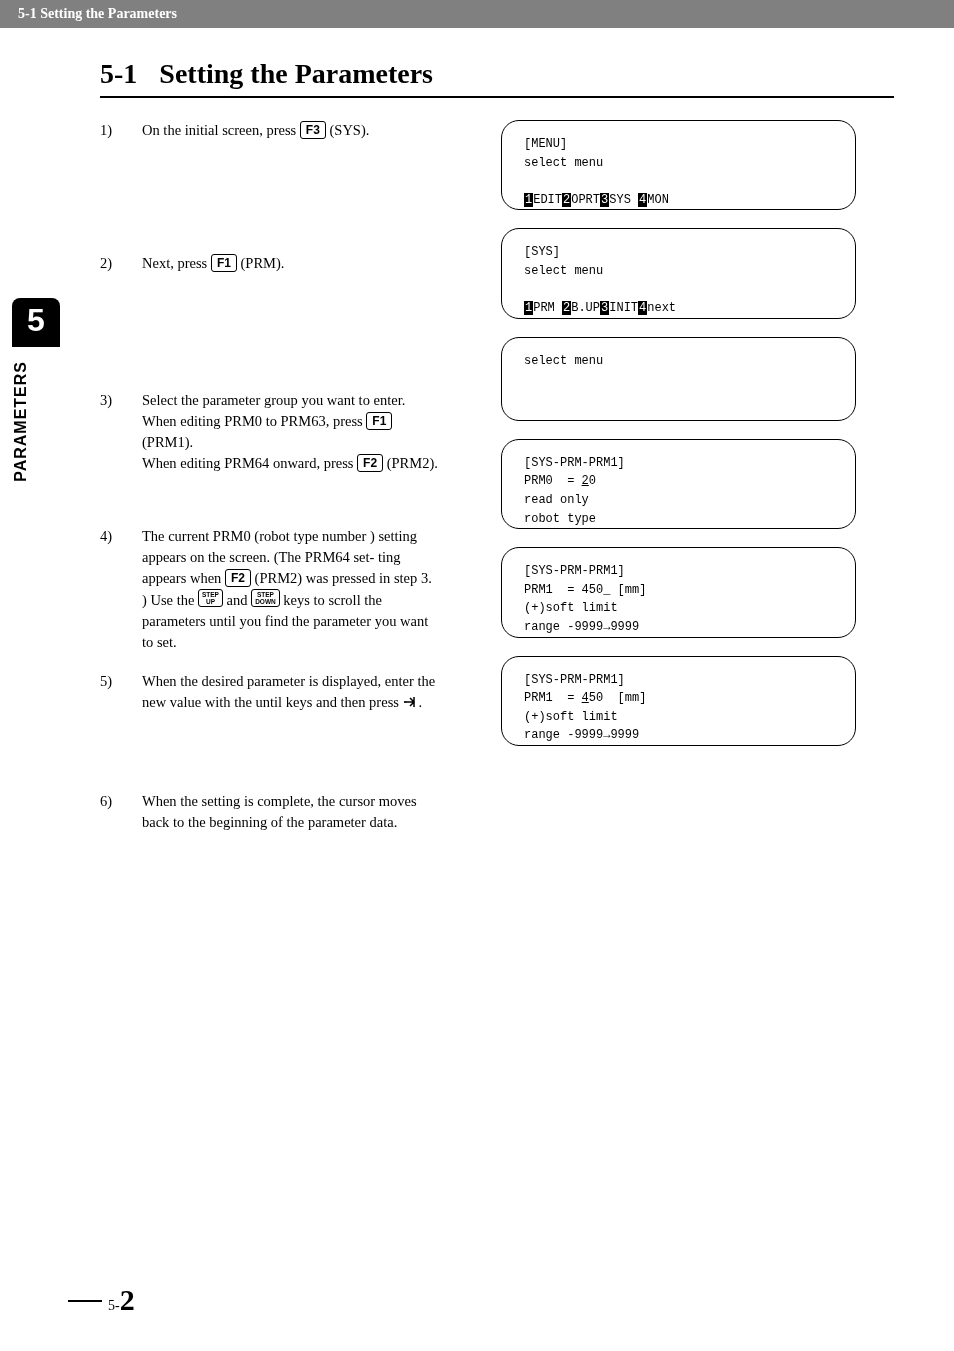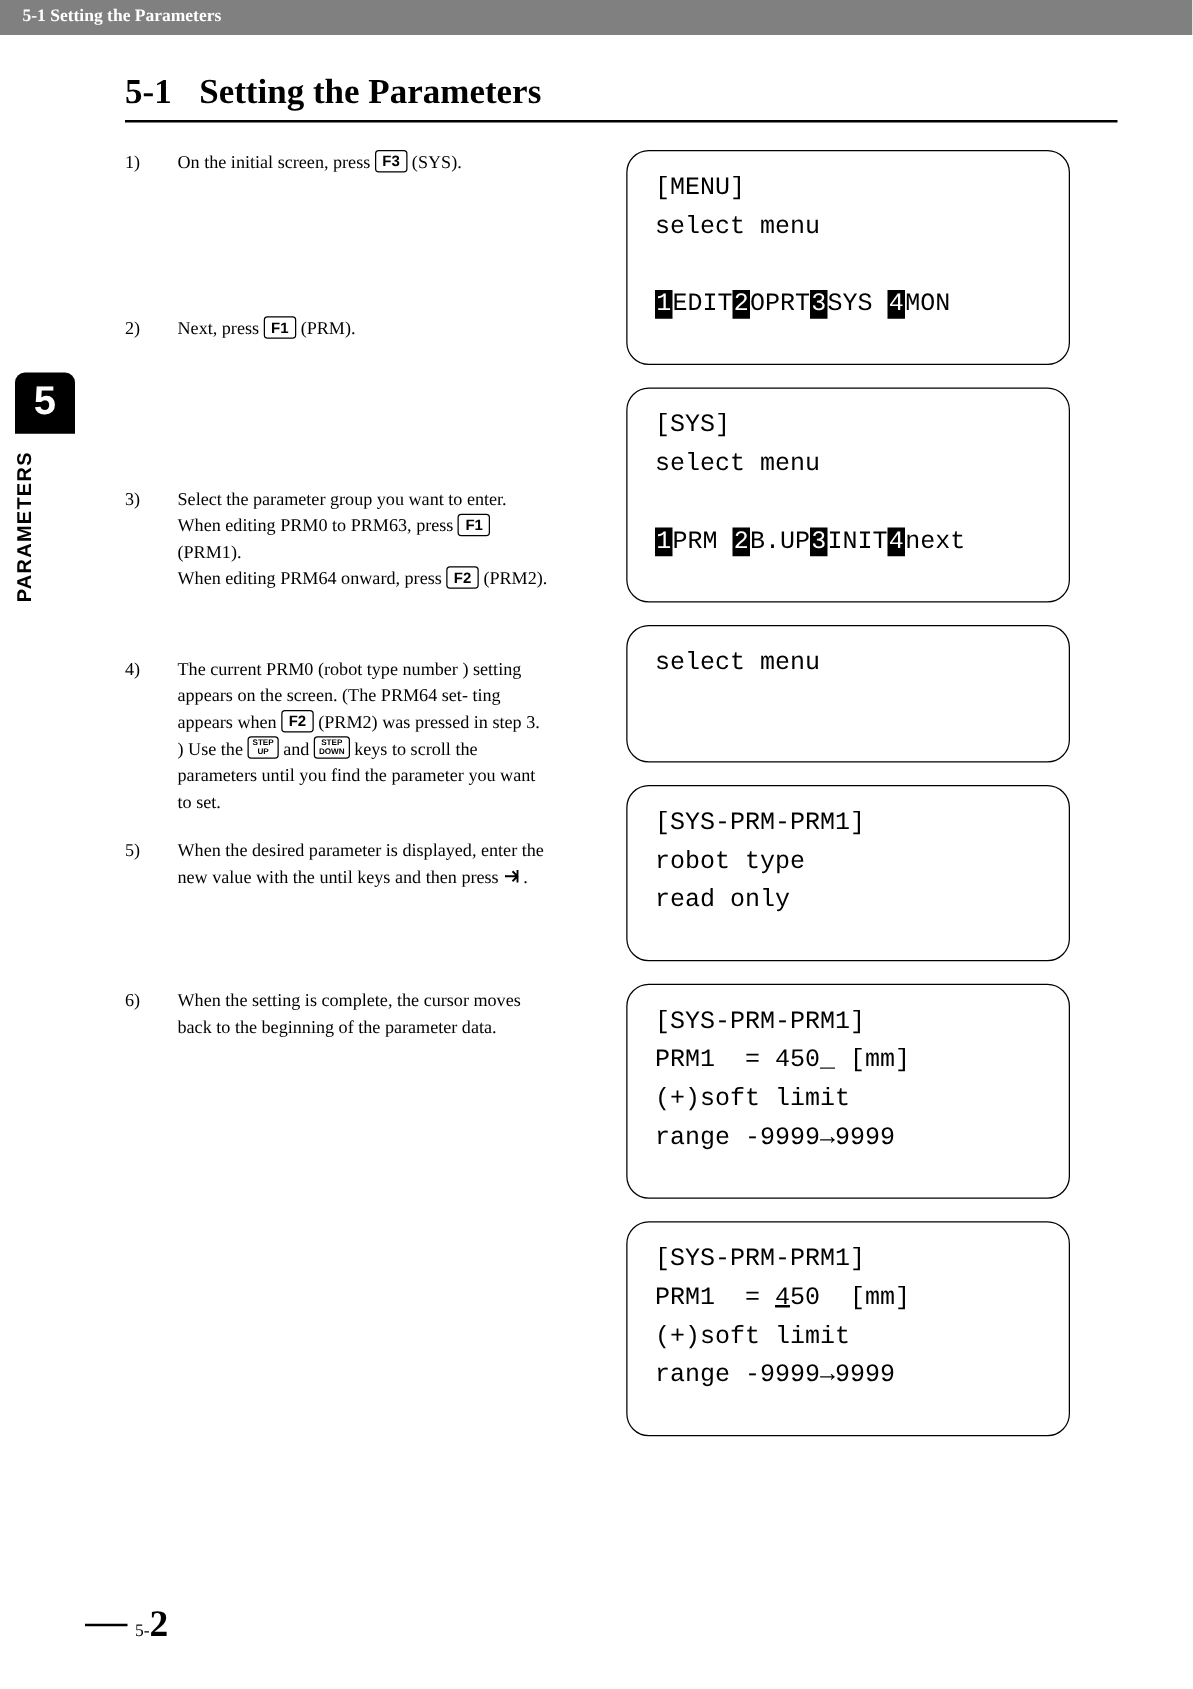--- a/index.html
+++ b/index.html
@@ -75,23 +75,23 @@
       text-align: center;
       vertical-align: 1px;
     }
     .arrow-key {
       display: inline-block;
       vertical-align: -2px;
     }
     .screen {
       border: 1.5px solid #000;
       border-radius: 18px;
-      padding: 14px 22px 32px 22px;
+      padding: 14px 22px 0 22px;
       font-family: 'Courier New', monospace;
-      font-size: 20px;
+      font-size: 12px;
       line-height: 1.55;
       margin-bottom: 18px;
       min-height: 84px;
     }
     .screen .sl { white-space: pre; }
     .inv {
       background: #000;
       color: #fff;
       padding: 0 1px;
     }
@@ -230,22 +230,23 @@
       <div class="sl"><span class="inv">1</span><span>PRM </span><span class="inv">2</span><span>B.UP</span><span class="inv">3</span><span>INIT</span><span class="inv">4</span><span>next</span></div>
     </div>
 
     <div class="screen">
       <div class="sl">select menu</div>
       <div class="sl">&nbsp;</div>
     </div>
 
     <div class="screen">
       <div class="sl">[SYS-PRM-PRM1]</div>
+      <div class="sl"><span>PRM0  = </span><span class="u">2</span><span>0</span></div>
+      <div class="sl">read only</div>
       <div class="sl">robot type</div>
-      <div class="sl">read only</div>
     </div>
 
     <div class="screen">
       <div class="sl">[SYS-PRM-PRM1]</div>
       <div class="sl">PRM1  = 450_ [mm]</div>
       <div class="sl">(+)soft limit</div>
       <div class="sl">range -9999→9999</div>
     </div>
 
     <div class="screen">

